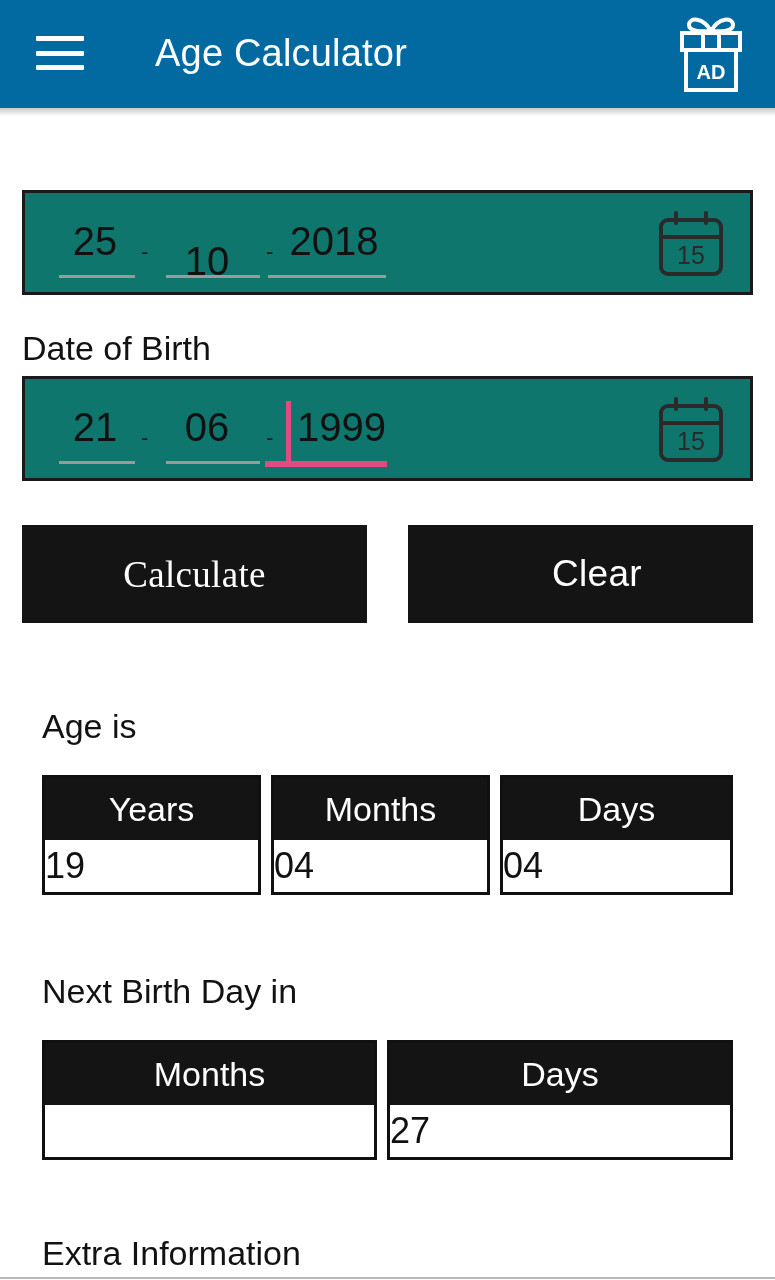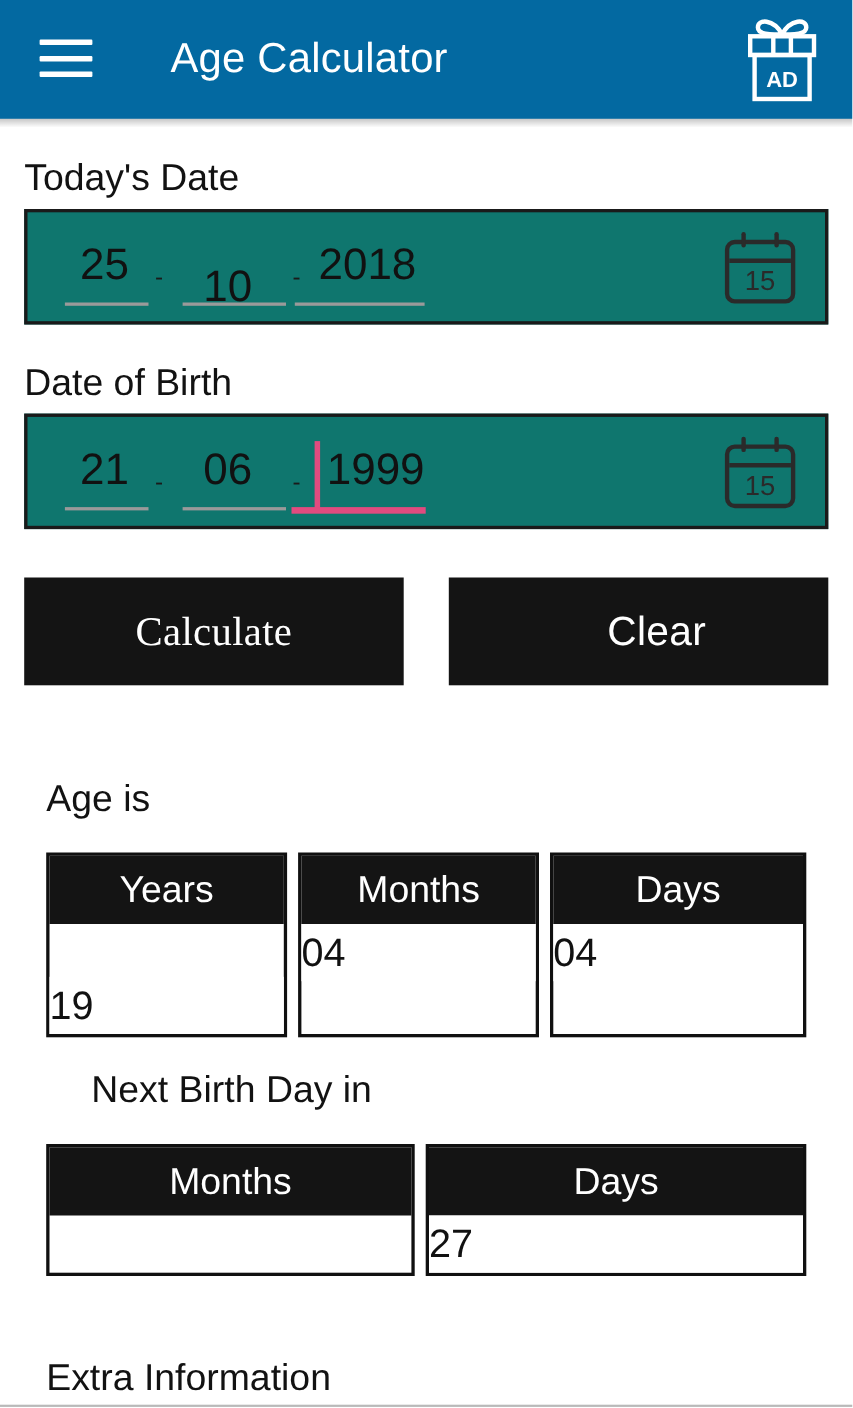--- a/index.html
+++ b/index.html
@@ -172,21 +172,21 @@
   
   .section-title {
     position: absolute;
     left: 42px;
     color: #121212;
     font-size: 34px;
     line-height: 40px;
     white-space: nowrap;
   }
   .title-age  { top: 706px; }
-  .title-next { top: 971px; margin-left: 41px; }
+  .title-next { top: 971px; }
 
   .result-row {
     position: absolute;
     display: flex;
   }
   .row-age  { left: 42px; top: 775px; gap: 10px; }
   .row-next { left: 42px; top: 1040px; gap: 10px; }
 
   .result-cell {
     border: 3px solid #101010;
@@ -203,21 +203,21 @@
     text-align: center;
   }
   .cell-value {
     color: #111111;
     font-size: 36px;
     line-height: 52px;
     height: 52px;
     background: #ffffff;
   }
 
-  .row-age .result-cell:nth-child(1) { width: 219px; gap: 48px; }
+  .row-age .result-cell:nth-child(1) { width: 219px; }
   .row-age .result-cell:nth-child(2) { width: 219px; }
   .row-age .result-cell:nth-child(3) { width: 233px; }
 
   .row-next .result-cell:nth-child(1) { width: 335px; }
   .row-next .result-cell:nth-child(2) { width: 346px; }
 
   .extra-title {
     position: absolute;
     left: 42px;
     top: 1232px;
@@ -260,21 +260,20 @@
         <line x1="30" y1="19" x2="30" y2="36" stroke="#ffffff" stroke-width="4"></line>
         <line x1="46" y1="19" x2="46" y2="36" stroke="#ffffff" stroke-width="4"></line>
 
         <rect x="13" y="36" width="50" height="40" stroke="#ffffff" stroke-width="4" fill="none"></rect>
         <text x="38" y="65" font-family="Liberation Sans, sans-serif" font-size="20" font-weight="bold" fill="#ffffff" text-anchor="middle">AD</text>
       </svg>
     </div>
   </div>
   <div class="appbar-shadow"></div>
 
-  <div class="field-label label-today">Today's Date</div>
 
   <div class="date-box box-today">
     <div class="seg" style="left:34px; top:24px; width:72px;">25</div>
     <div class="seg-underline" style="left:34px; top:82px; width:76px;"></div>
 
     <div class="dash" style="left:116px; top:46px;">-</div>
 
     <div class="seg" style="left:146px; top:24px; width:72px;margin-top:20px;">10</div>
     <div class="seg-underline" style="left:141px; top:82px; width:94px;"></div>
 

